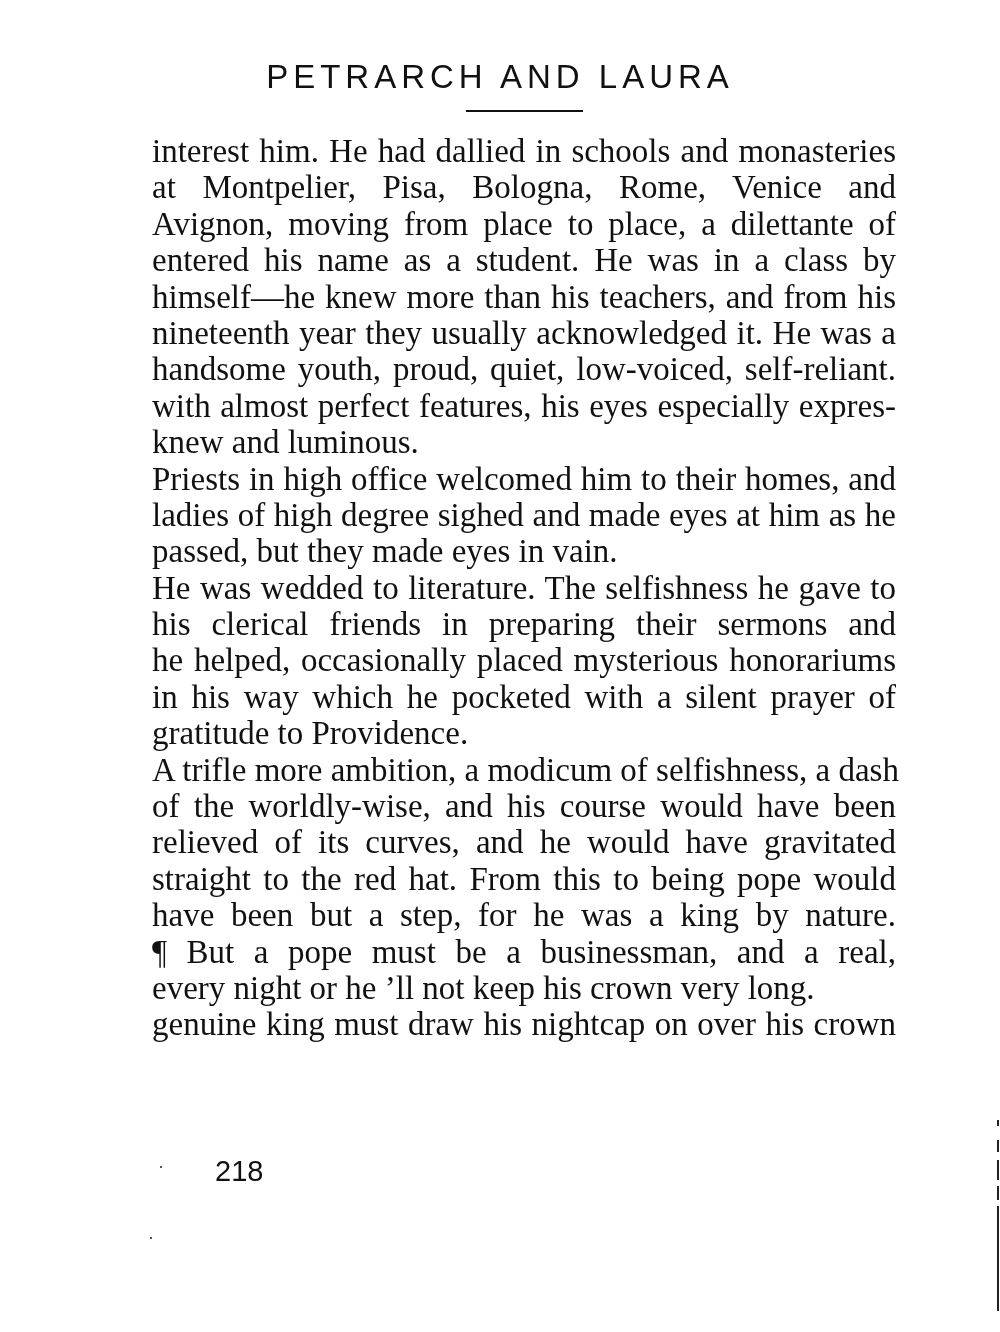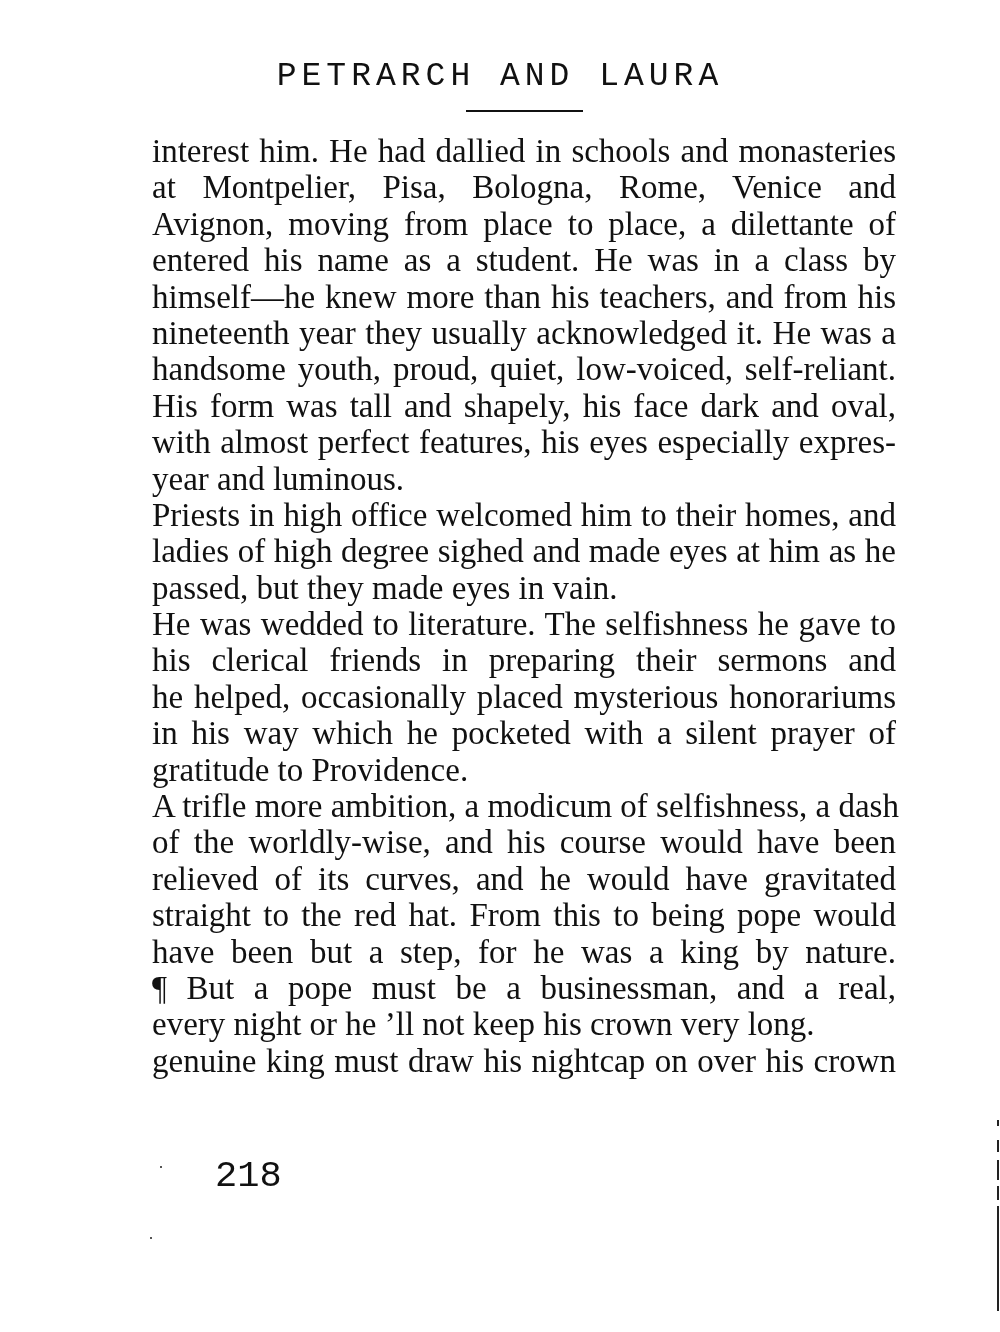--- a/index.html
+++ b/index.html
@@ -1,36 +1,36 @@
 <!DOCTYPE html>
 <html><head>
   <meta charset="utf-8">
   <style>
     html, body { margin: 0; padding: 0; background: #ffffff; }
     body { width: 1000px; height: 1332px; position: relative; overflow: hidden; color: #111; }
     .page { position: absolute; left: 0; top: 0; width: 1000px; height: 1332px; background: #fff; }
     .running-head {
       position: absolute; left: 0; width: 1000px; top: 58px; text-align: center;
-      font-family: Liberation Mono, monospace;
+      font-family: Liberation Sans, sans-serif;
       font-size: 33px; letter-spacing: 5px; color: #111;
     }
     .rule {
       position: absolute; left: 466px; top: 110px; width: 117px; height: 2px; background: #111;
     }
     .body-text {
       position: absolute; left: 152px; top: 133px; width: 744px;
       font-family: "Liberation Serif", "DejaVu Serif", serif;
       font-size: 33px; line-height: 36.4px; color: #111;
     }
     .para { margin: 0; text-align: justify; text-align-last: left; }
     .line { display: block; text-align: justify; text-align-last: justify; white-space: nowrap; height: 36.4px; }
     .line.last { text-align-last: left; }
     .folio {
       position: absolute; left: 215px; top: 1155px;
-      font-family: Liberation Mono, monospace; font-size: 37px; color: #111;
+      font-family: Liberation Sans, sans-serif; font-size: 29px; color: #111;
     }
     .edge-mark {
       position: absolute; left: 997px; width: 2px; background: #222;
     }
     .speck { position: absolute; width: 2px; height: 2px; background: #555; }
   </style>
 </head>
 <body>
 
 <div class="page">
@@ -39,23 +39,22 @@
 
   <div class="body-text">
     <p class="para">
       <span class="line">interest him. He had dallied in schools and monasteries</span>
       <span class="line">at Montpelier, Pisa, Bologna, Rome, Venice and</span>
       <span class="line">Avignon, moving from place to place, a dilettante of</span>
       <span class="line">entered his name as a student. He was in a class by</span>
       <span class="line">himself—he knew more than his teachers, and from his</span>
       <span class="line">nineteenth year they usually acknowledged it. He was a</span>
       <span class="line">handsome youth, proud, quiet, low-voiced, self-reliant.</span>
-      <span class="line">His form was tall and shapely, his face dark and oval,</span>
       <span class="line">with almost perfect features, his eyes especially expres-</span>
-      <span class="line last">year and luminous.</span>
+      <span class="line last">knew and luminous.</span>
     </p>
     <p class="para">
       <span class="line">Priests in high office welcomed him to their homes, and</span>
       <span class="line">ladies of high degree sighed and made eyes at him as he</span>
       <span class="line last">passed, but they made eyes in vain.</span>
     </p>
     <p class="para">
       <span class="line">He was wedded to literature. The selfishness he gave to</span>
       <span class="line">his clerical friends in preparing their sermons and</span>
       <span class="line">he helped, occasionally placed mysterious honorariums</span>

